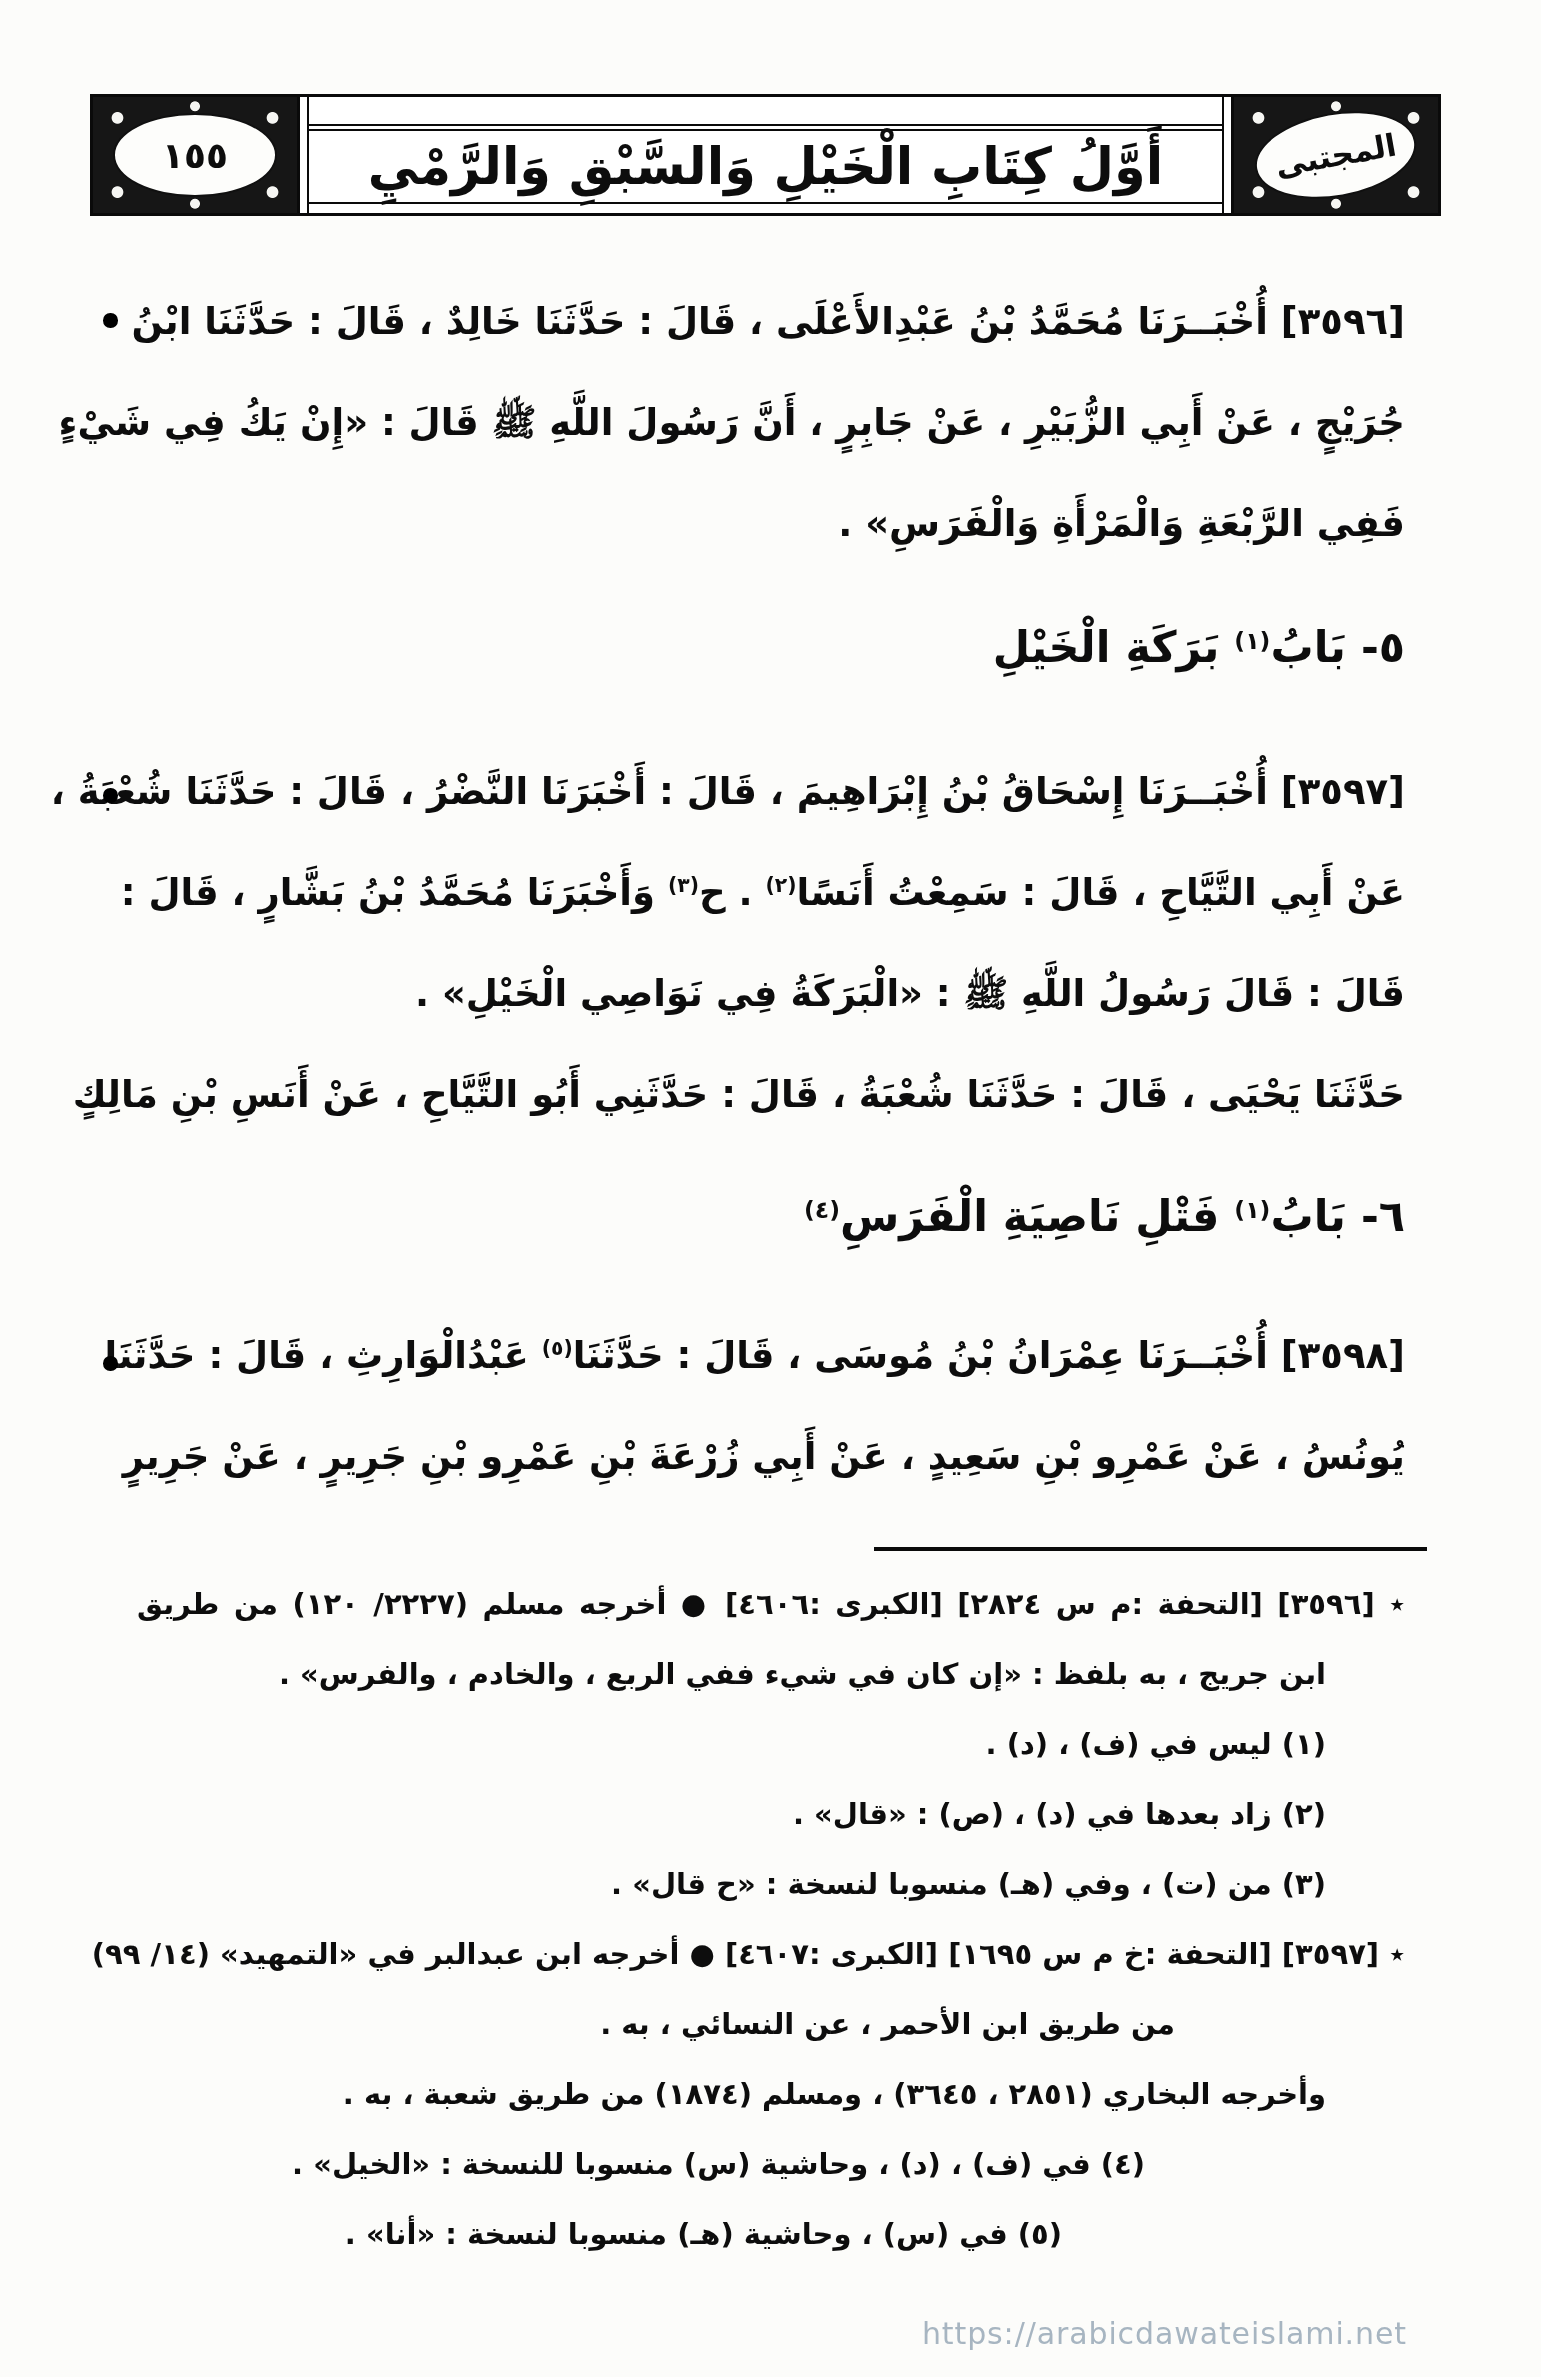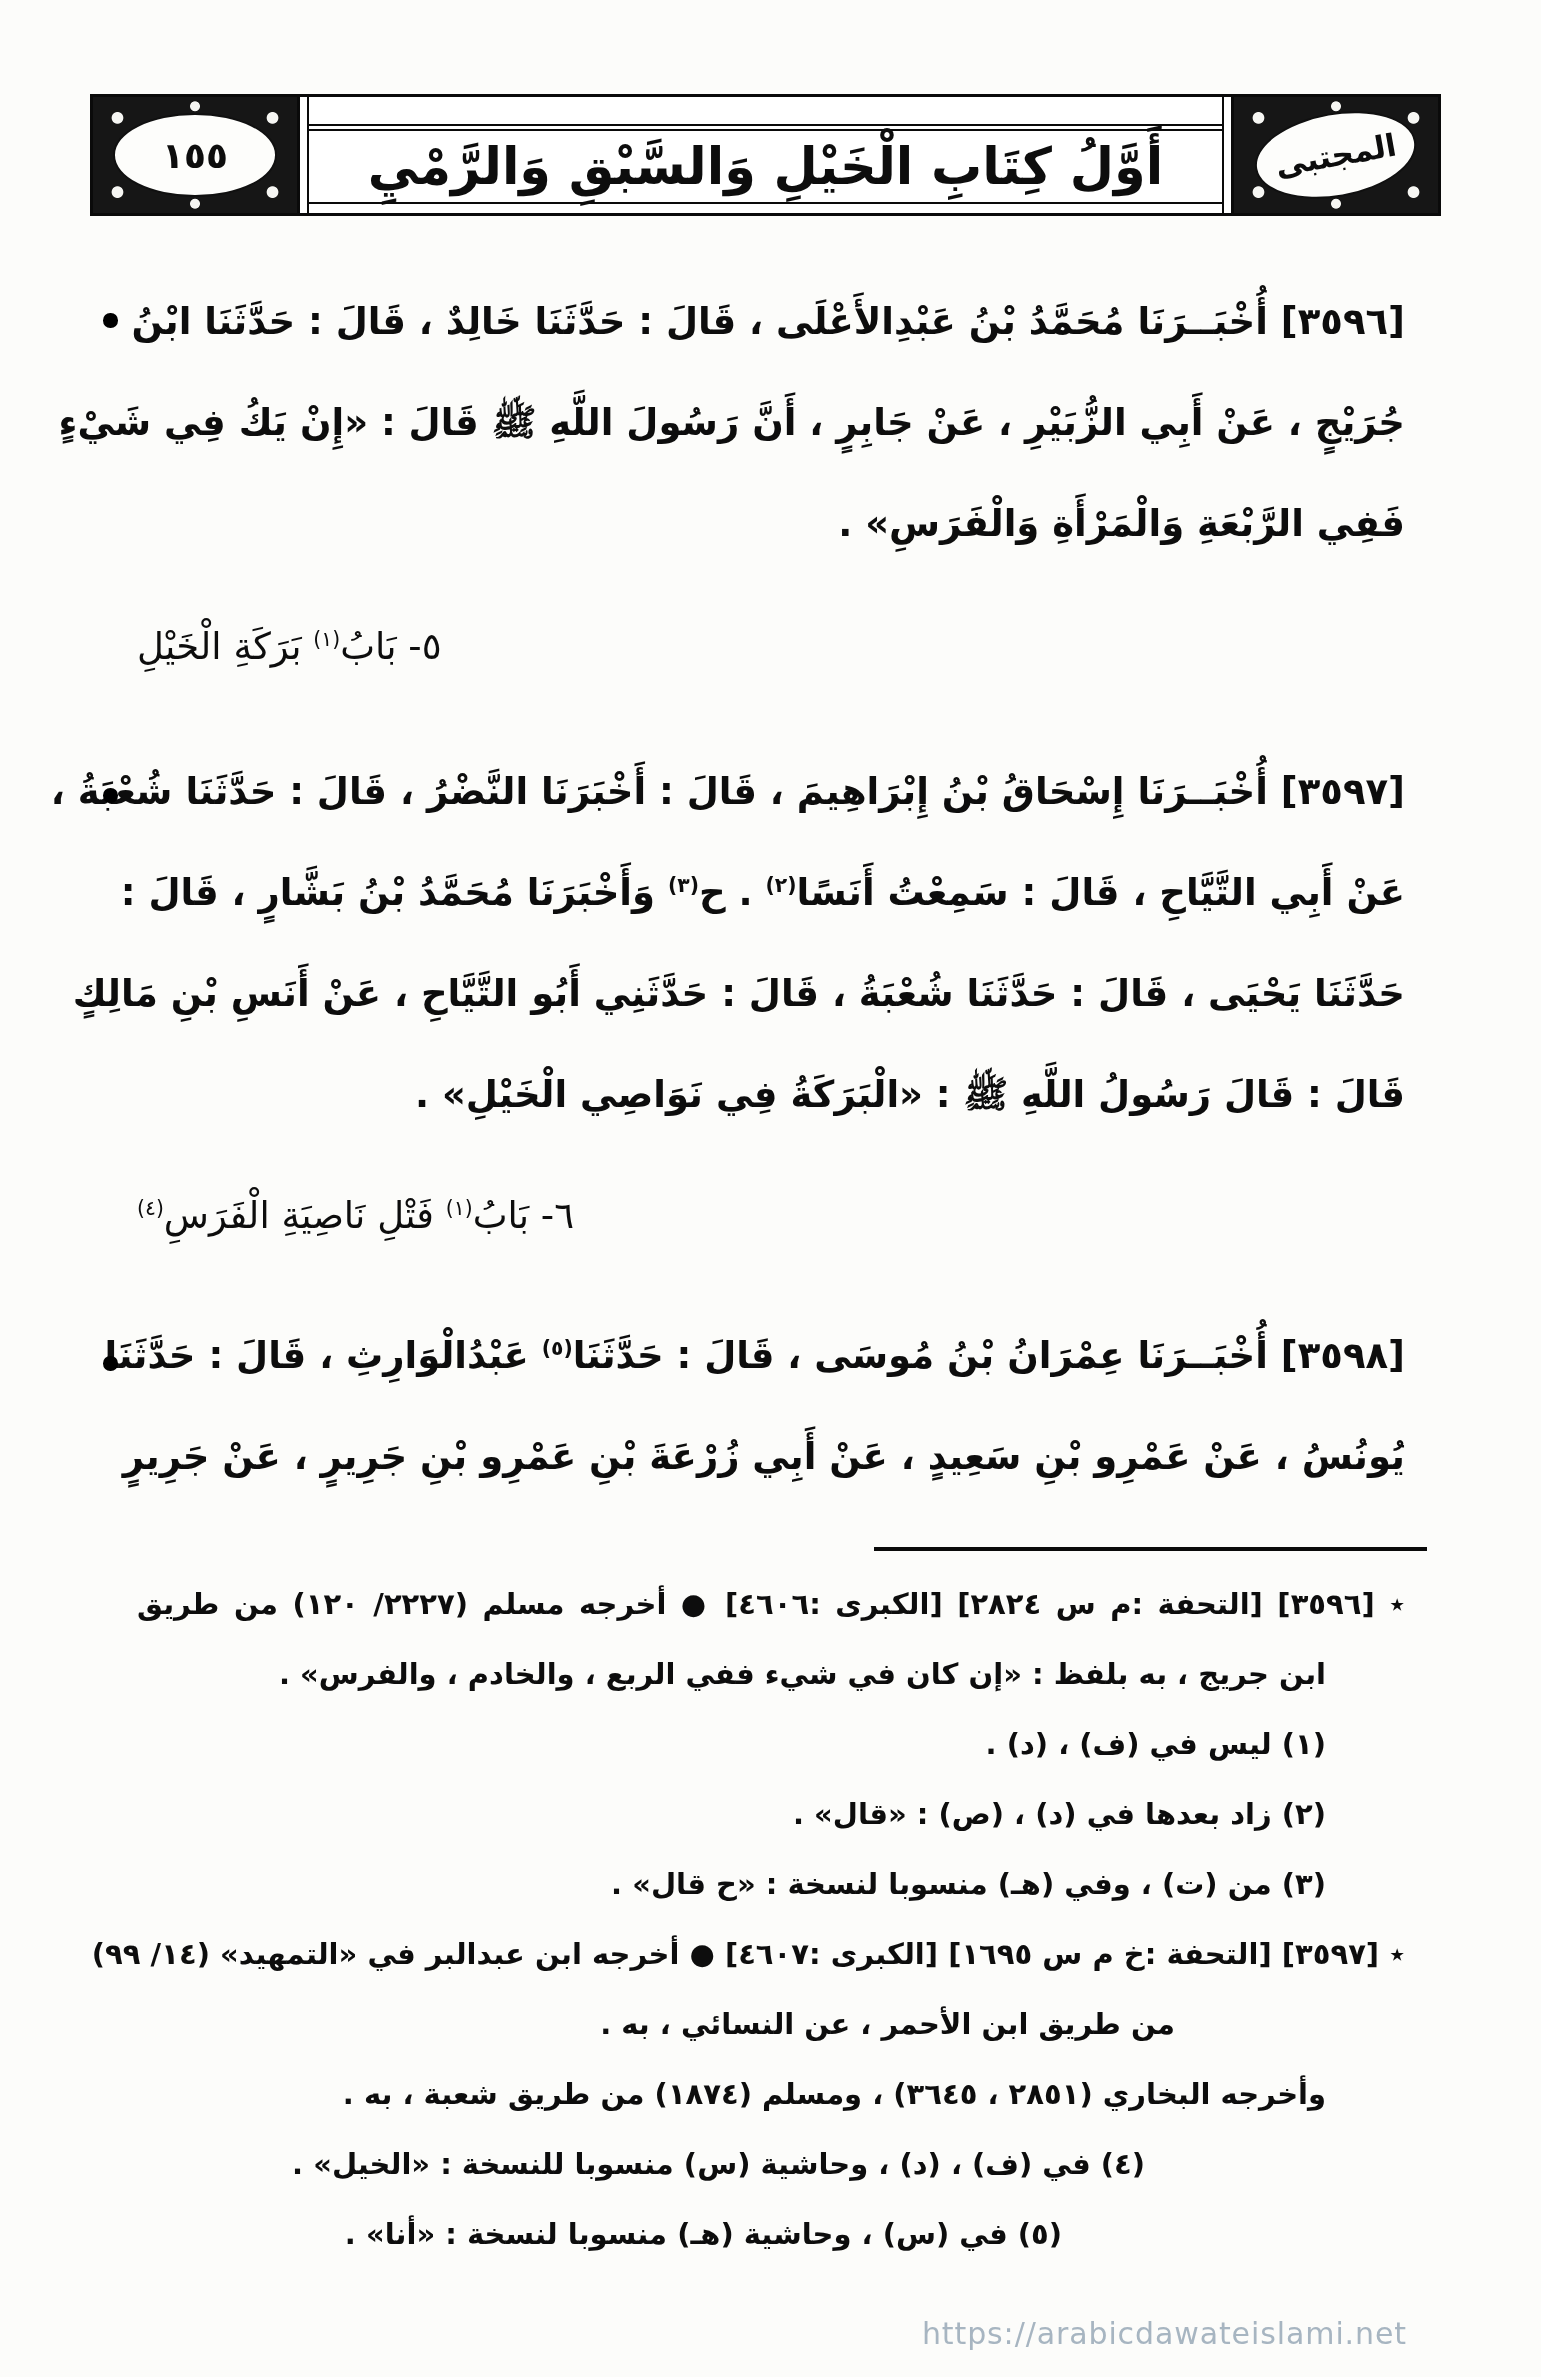--- a/index.html
+++ b/index.html
@@ -60,21 +60,21 @@
     text-align:justify;text-align-last:justify;
   }
   .hadith .line.end{text-align:left;text-align-last:right;}
   .bullet{
     position:absolute;left:-34px;top:42px;width:14.5px;height:14.5px;
     background:#000;border-radius:50%;
   }
   .h3597 .bullet{top:47px;}
   .h3598 .bullet{top:51px;}
   .chapter{
-    text-align:left;font-size:37px;font-weight:normal;
+    text-align:right;font-size:43px;font-weight:bold;
     line-height:92px;height:92px;white-space:nowrap;margin-top:27px;
   }
   .h3597{margin-top:48px;}
   .c6{margin-top:25px;}
   .h3598{margin-top:43px;}
   sup.fnref{font-size:0.55em;vertical-align:12.6px;line-height:0;}
 
   
   .fn-sep{
     width:553px;height:3.6px;background:#0a0a0a;
@@ -122,22 +122,22 @@
       <div class="line">جُرَيْجٍ ، عَنْ أَبِي الزُّبَيْرِ ، عَنْ جَابِرٍ ، أَنَّ رَسُولَ اللَّهِ ﷺ قَالَ : «إِنْ يَكُ فِي شَيْءٍ</div>
       <div class="line end">فَفِي الرَّبْعَةِ وَالْمَرْأَةِ وَالْفَرَسِ» .</div>
     </div>
 
     <div class="chapter c5">٥- بَابُ<sup class="fnref">(١)</sup> بَرَكَةِ الْخَيْلِ</div>
 
     <div class="hadith h3597">
       <span class="bullet"></span>
       <div class="line">[٣٥٩٧] أُخْبَــرَنَا إِسْحَاقُ بْنُ إِبْرَاهِيمَ ، قَالَ : أَخْبَرَنَا النَّضْرُ ، قَالَ : حَدَّثَنَا شُعْبَةُ ،</div>
       <div class="line">عَنْ أَبِي التَّيَّاحِ ، قَالَ : سَمِعْتُ أَنَسًا<sup class="fnref">(٢)</sup> . ح<sup class="fnref">(٣)</sup> وَأَخْبَرَنَا مُحَمَّدُ بْنُ بَشَّارٍ ، قَالَ :</div>
+      <div class="line end">قَالَ : قَالَ رَسُولُ اللَّهِ ﷺ : «الْبَرَكَةُ فِي نَوَاصِي الْخَيْلِ» .</div>
       <div class="line">حَدَّثَنَا يَحْيَى ، قَالَ : حَدَّثَنَا شُعْبَةُ ، قَالَ : حَدَّثَنِي أَبُو التَّيَّاحِ ، عَنْ أَنَسِ بْنِ مَالِكٍ</div>
-      <div class="line end">قَالَ : قَالَ رَسُولُ اللَّهِ ﷺ : «الْبَرَكَةُ فِي نَوَاصِي الْخَيْلِ» .</div>
     </div>
 
     <div class="chapter c6">٦- بَابُ<sup class="fnref">(١)</sup> فَتْلِ نَاصِيَةِ الْفَرَسِ<sup class="fnref">(٤)</sup></div>
 
     <div class="hadith h3598">
       <span class="bullet"></span>
       <div class="line">[٣٥٩٨] أُخْبَــرَنَا عِمْرَانُ بْنُ مُوسَى ، قَالَ : حَدَّثَنَا<sup class="fnref">(٥)</sup> عَبْدُالْوَارِثِ ، قَالَ : حَدَّثَنَا</div>
       <div class="line">يُونُسُ ، عَنْ عَمْرِو بْنِ سَعِيدٍ ، عَنْ أَبِي زُرْعَةَ بْنِ عَمْرِو بْنِ جَرِيرٍ ، عَنْ جَرِيرٍ</div>
     </div>
 

